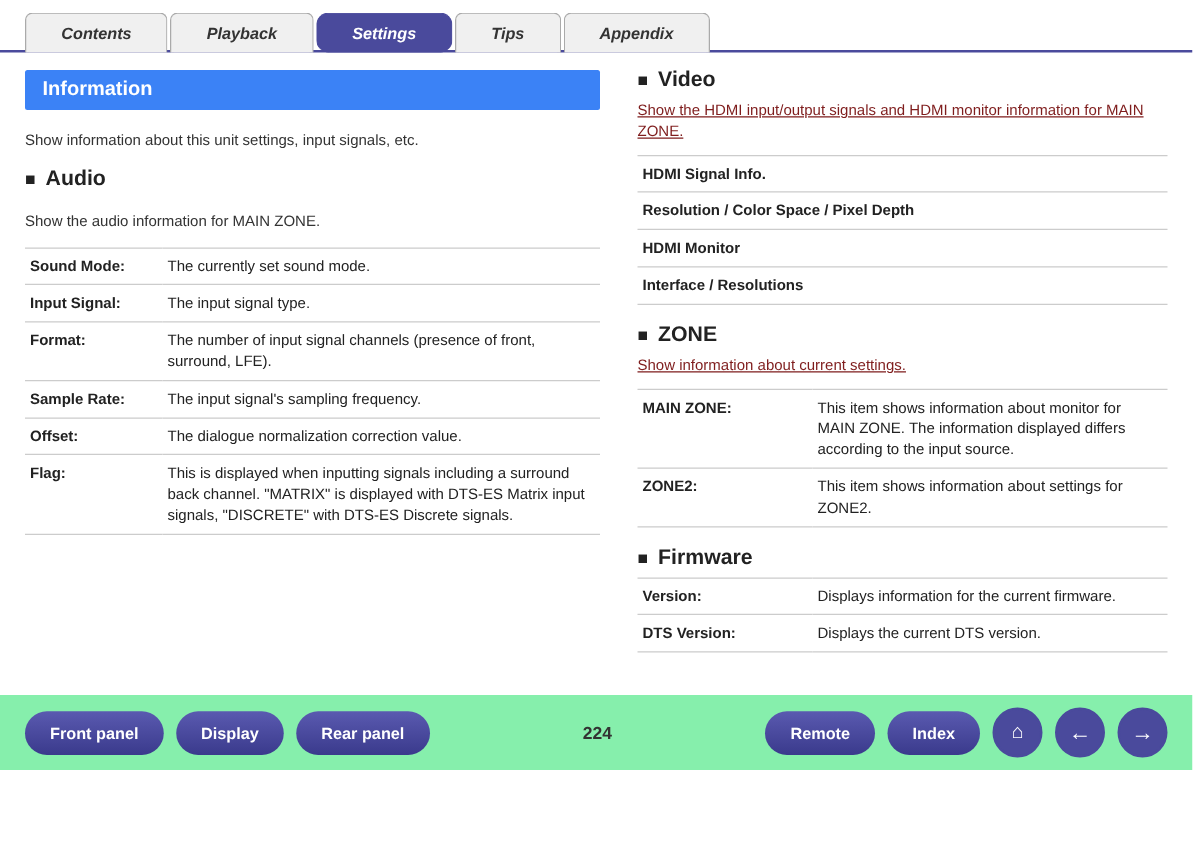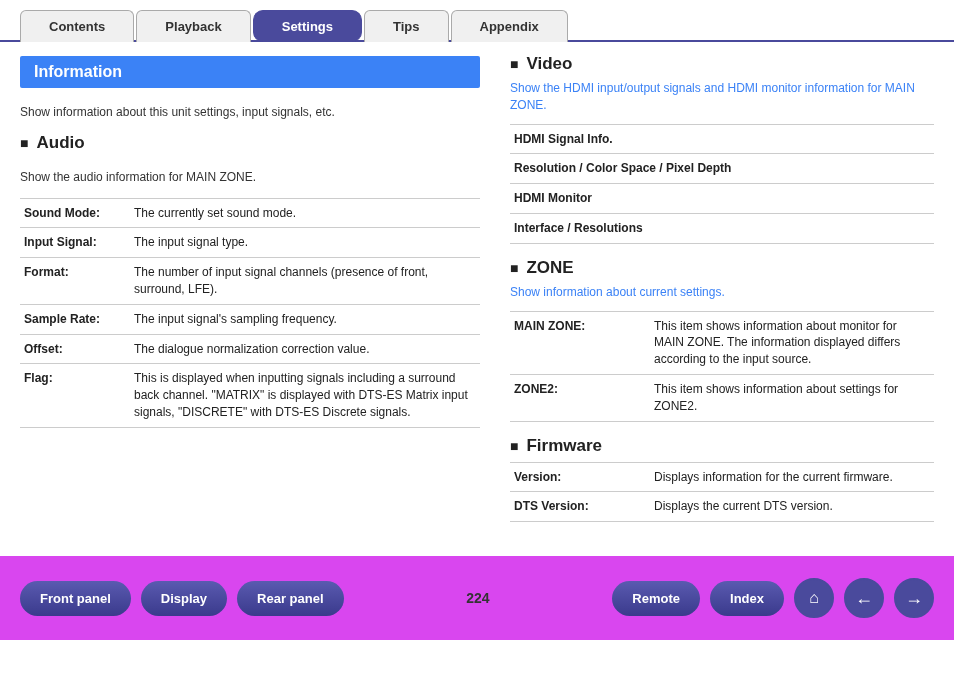--- a/index.html
+++ b/index.html
@@ -13,20 +13,21 @@
       overflow: hidden;
     }
 
     
     .top-nav {
       display: flex;
       align-items: flex-end;
       border-bottom: 2px solid #4a4a9c;
       padding: 0 20px;
       margin-top: 8px;
+      font-style: italic;
     }
     .tab {
       padding: 8px 28px;
       font-size: 13px;
       font-weight: bold;
       border: 1.5px solid #aaa;
       border-bottom: none;
       border-radius: 6px 6px 0 0;
       cursor: pointer;
       background: #f0f0f0;
@@ -117,23 +118,24 @@
     }
 
     
     .right-col {
       flex: 1;
     }
 
     
     .video-desc {
       font-size: 12px;
-      color: #3b82f6;
+      color: #7f1d1d;
       margin-bottom: 10px;
       line-height: 1.4;
+      text-decoration: underline;
     }
 
     .right-table {
       width: 100%;
       border-collapse: collapse;
       font-size: 12px;
       margin-bottom: 14px;
     }
     .right-table tr {
       border-top: 1px solid #ccc;
@@ -149,22 +151,22 @@
     .right-table td:first-child {
       font-weight: bold;
       width: 140px;
       padding-right: 10px;
     }
 
     
     .bottom-nav {
       display: flex;
       align-items: center;
-      background: #d946ef;
-      padding: 22px 20px;
+      background: #86efac;
+      padding: 10px 20px;
       margin-top: 20px;
       gap: 10px;
     }
     .nav-btn {
       background: linear-gradient(to bottom, #5a5ab0, #3a3a8c);
       color: #fff;
       font-weight: bold;
       font-size: 13px;
       padding: 10px 20px;
       border-radius: 20px;

